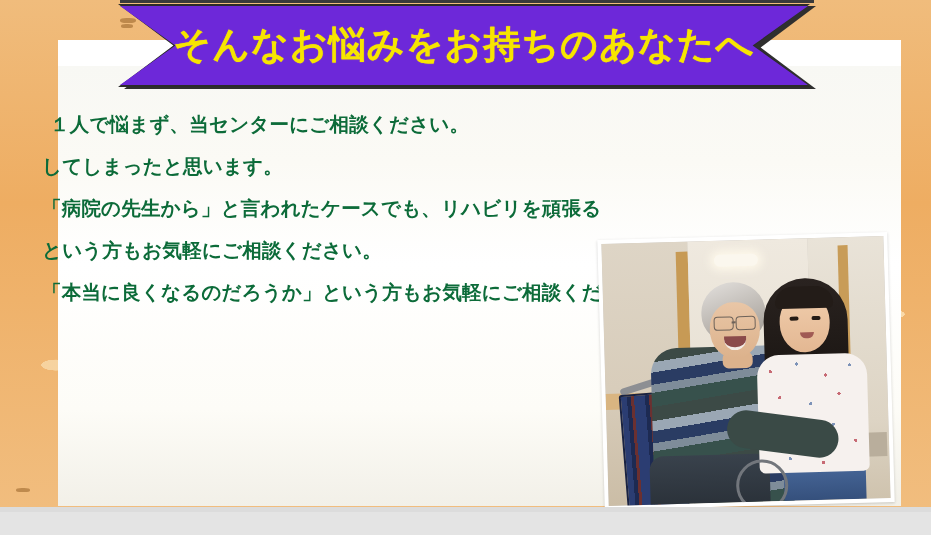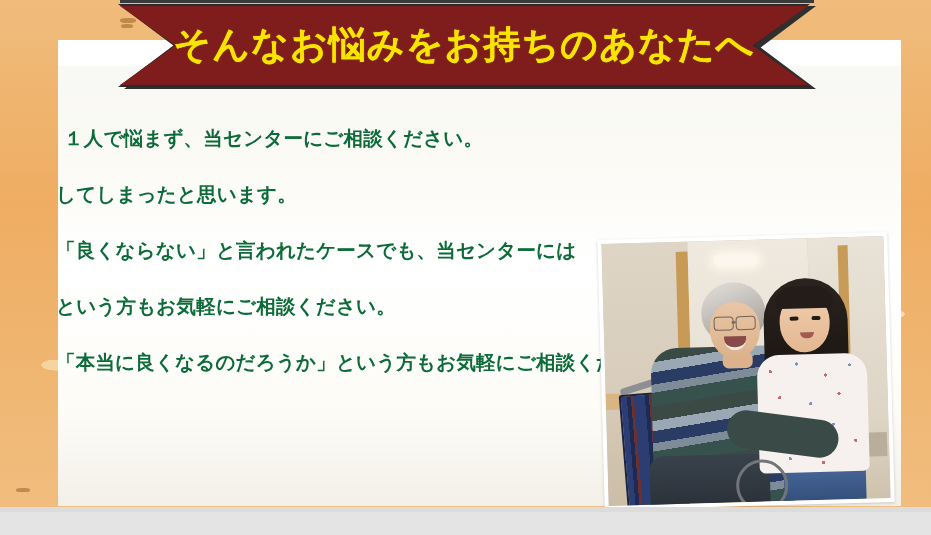--- a/index.html
+++ b/index.html
@@ -57,21 +57,21 @@
     background:#2f2f2f;
     clip-path:polygon(0 0, 8% 50%, 0 100%, 100% 100%, 92% 50%, 100% 0);
   }
   .ribbon-outline{
     position:absolute;left:0px;top:4px;width:692px;height:83px;
     background:#2b2b2b;
     clip-path:polygon(0 0, 8% 50%, 0 100%, 100% 100%, 92% 50%, 100% 0);
   }
   .ribbon{
     position:absolute;left:2px;top:6px;width:688px;height:79px;
-    background:#7f1d1d;
+    background:#6d28d9;
     clip-path:polygon(0 0, 8.05% 50%, 0 100%, 100% 100%, 91.95% 50%, 100% 0);
     display:flex;align-items:center;justify-content:center;
   }
   .ribbon-darktop{
     position:absolute;left:120px;top:0px;width:694px;height:3px;background:#3a3a3a;
   }
   .ribbon-title{
     color:#f7e500;
     font-size:37px;
     font-weight:bold;
@@ -79,21 +79,21 @@
     white-space:nowrap;
     text-shadow:0 0 1px #f7e500;
     margin-top:-1px;
   }
 
   
   .copy{
     position:absolute;left:42px;top:104px;width:640px;
   }
   .copy p{
-    margin:14px;
+    margin:0;
     color:#0c6b39;
     font-size:19.5px;
     font-weight:bold;
     line-height:42px;
     white-space:nowrap;
     letter-spacing:.2px;
   }
   .copy p.indent{text-indent:8px;}
 
   
@@ -206,21 +206,21 @@
     <div class="ribbon-shadow"></div>
     <div class="ribbon-outline"></div>
     <div class="ribbon">
       <span class="ribbon-title">そんなお悩みをお持ちのあなたへ</span>
     </div>
   </div>
 
   <div class="copy">
     <p class="indent">１人で悩まず、当センターにご相談ください。</p>
     <p>してしまったと思います。</p>
-    <p>「良くならない」と言われたケースでも、当センターには</p>
+    <p>「病院の先生から」と言われたケースでも、リハビリを頑張る</p>
     <p>という方もお気軽にご相談ください。</p>
     <p>「本当に良くなるのだろうか」という方もお気軽にご相談ください。</p>
   </div>
 
   <div class="photo">
     <div class="photo-inner">
       <div class="ph-wall-l"></div>
       <div class="ph-baseboard"></div>
       <div class="ph-door-frame"></div>
       <div class="ph-corridor"></div>

